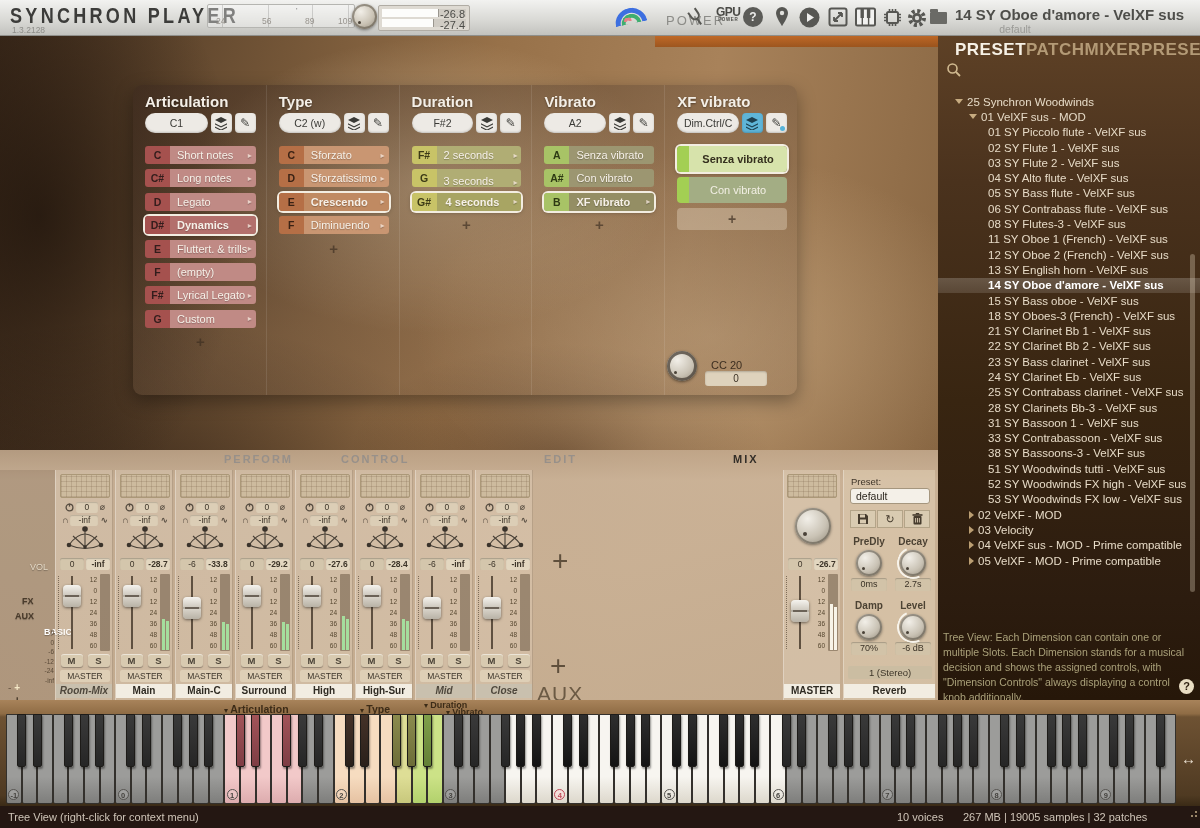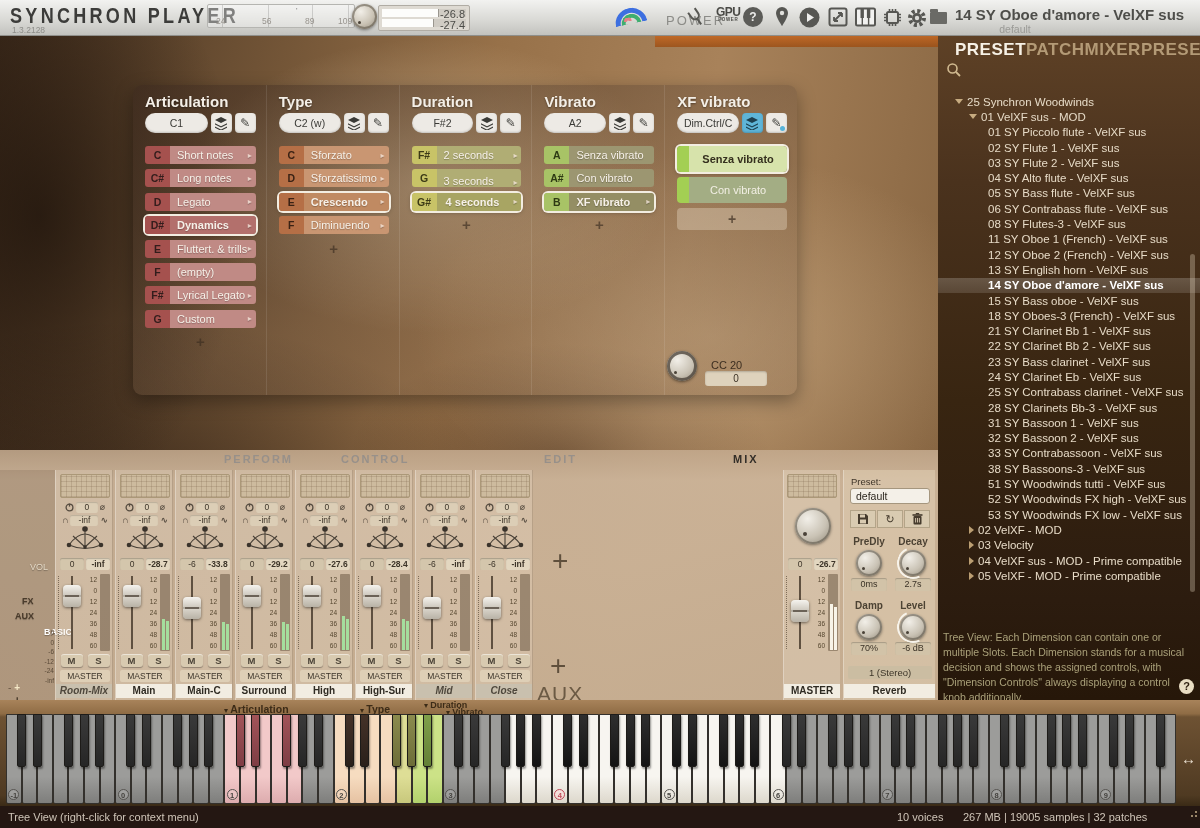--- a/index.html
+++ b/index.html
@@ -1179,23 +1179,20 @@
             <span>24 SY Clarinet Eb - VelXF sus</span>
           </div>
           <div class="tree-row lvl2">
             <span>25 SY Contrabass clarinet - VelXF sus</span>
           </div>
           <div class="tree-row lvl2">
             <span>28 SY Clarinets Bb-3 - VelXF sus</span>
           </div>
           <div class="tree-row lvl2">
             <span>31 SY Bassoon 1 - VelXF sus</span>
-          </div>
-          <div class="tree-row lvl2">
-            <span>32 SY Bassoon 2 - VelXF sus</span>
           </div>
           <div class="tree-row lvl2">
             <span>33 SY Contrabassoon - VelXF sus</span>
           </div>
           <div class="tree-row lvl2">
             <span>38 SY Bassoons-3 - VelXF sus</span>
           </div>
           <div class="tree-row lvl2">
             <span>51 SY Woodwinds tutti - VelXF sus</span>
           </div>

